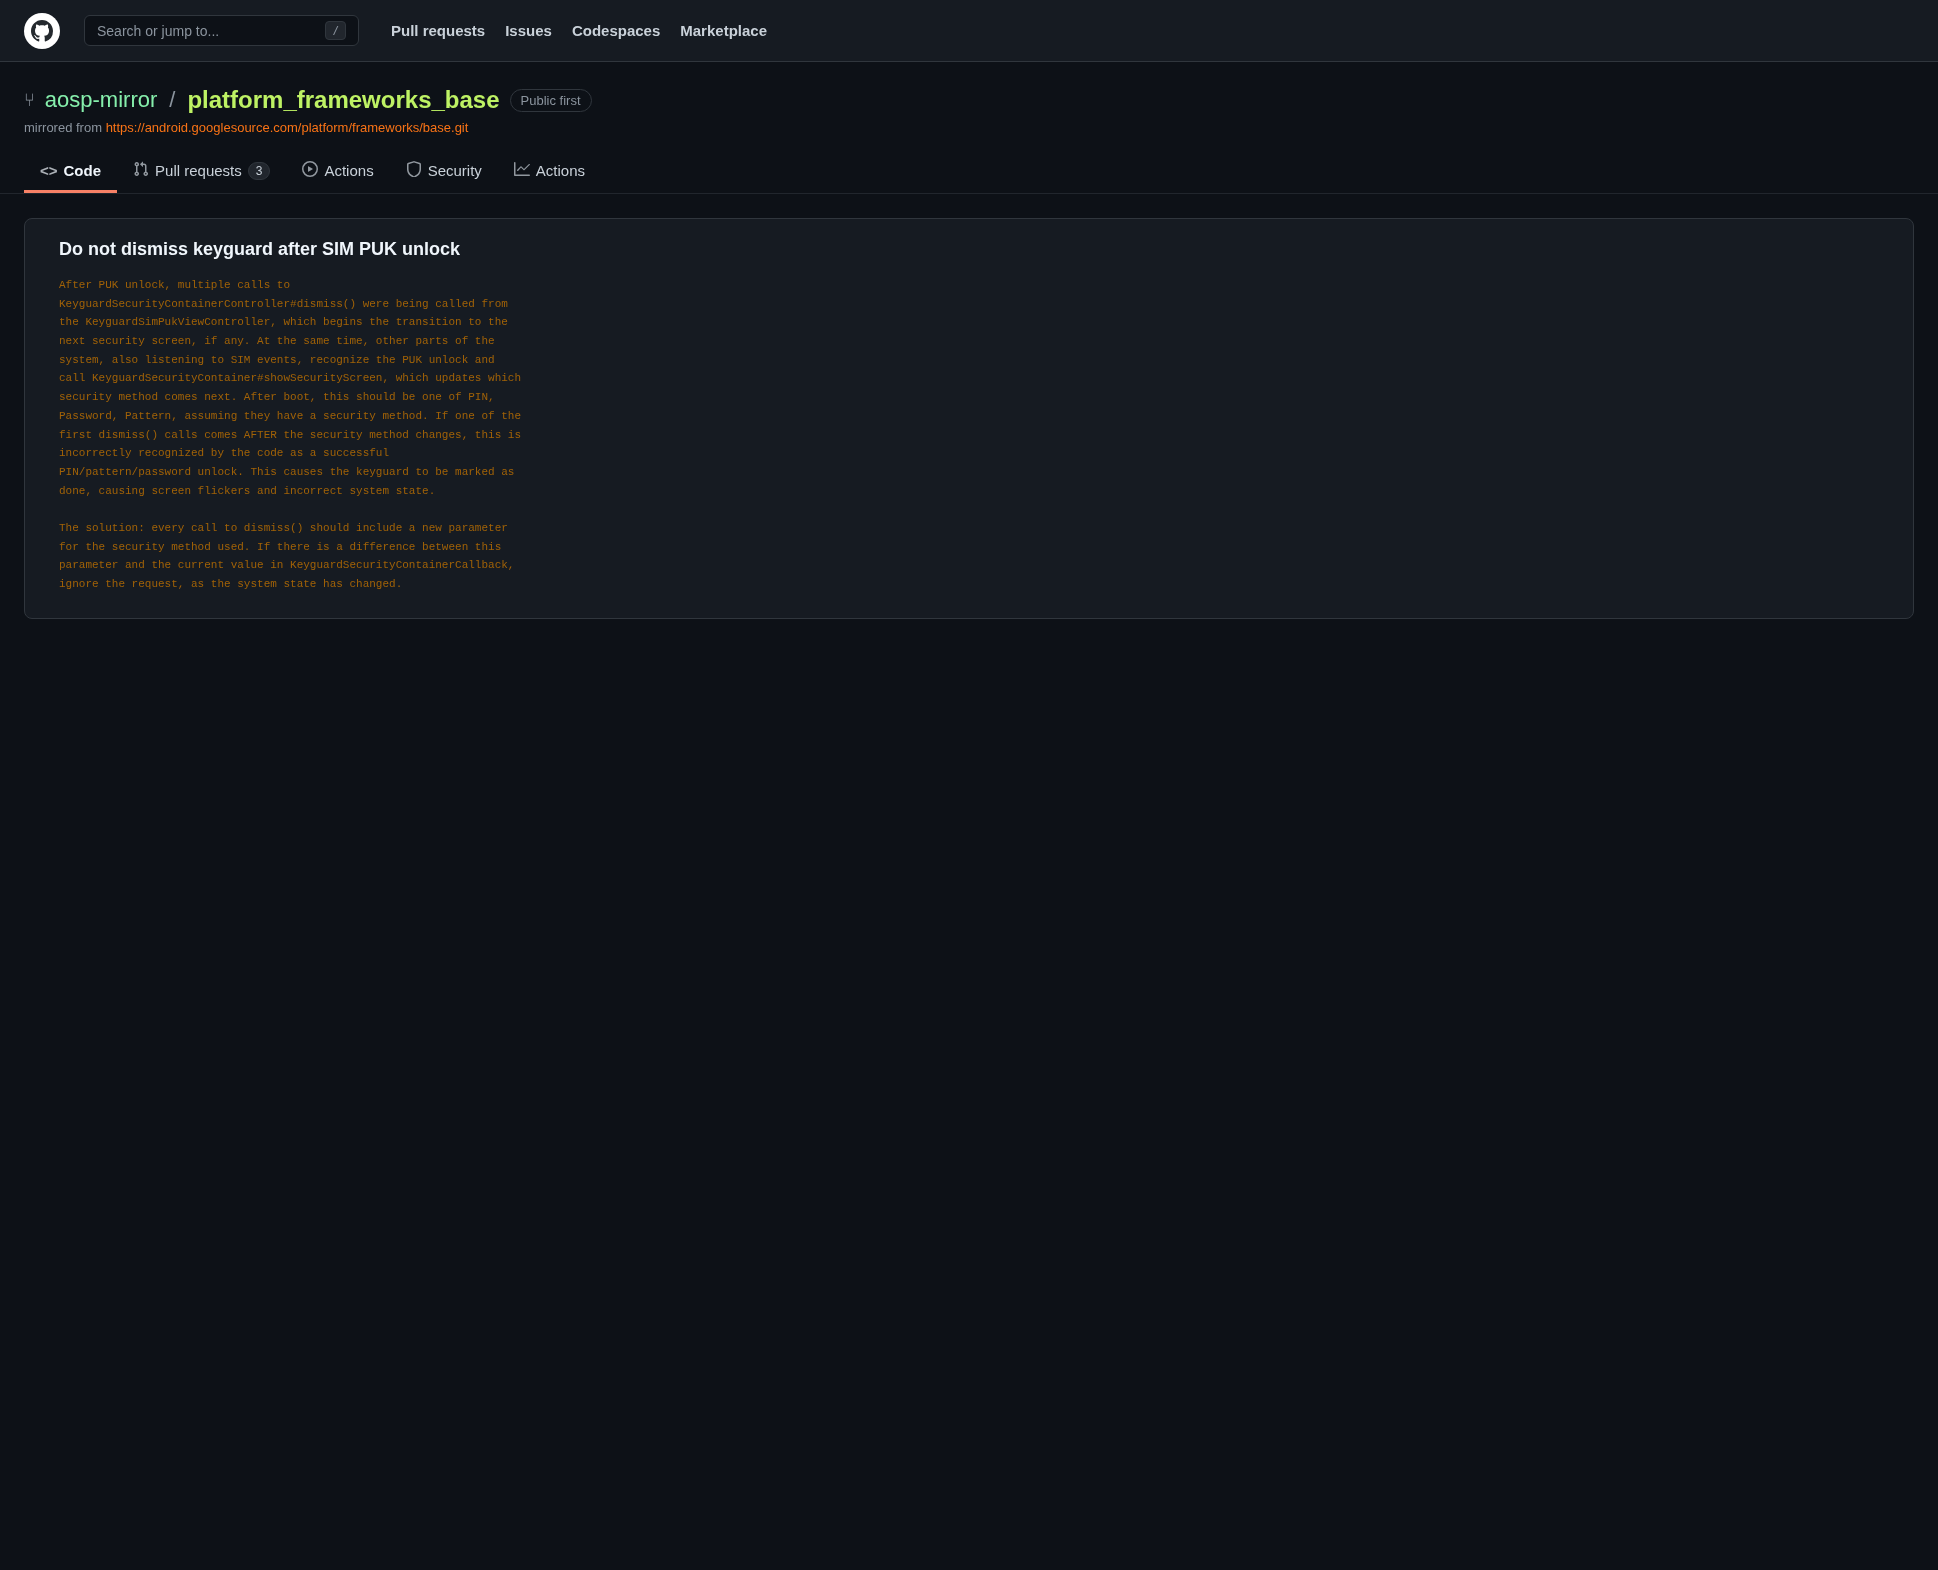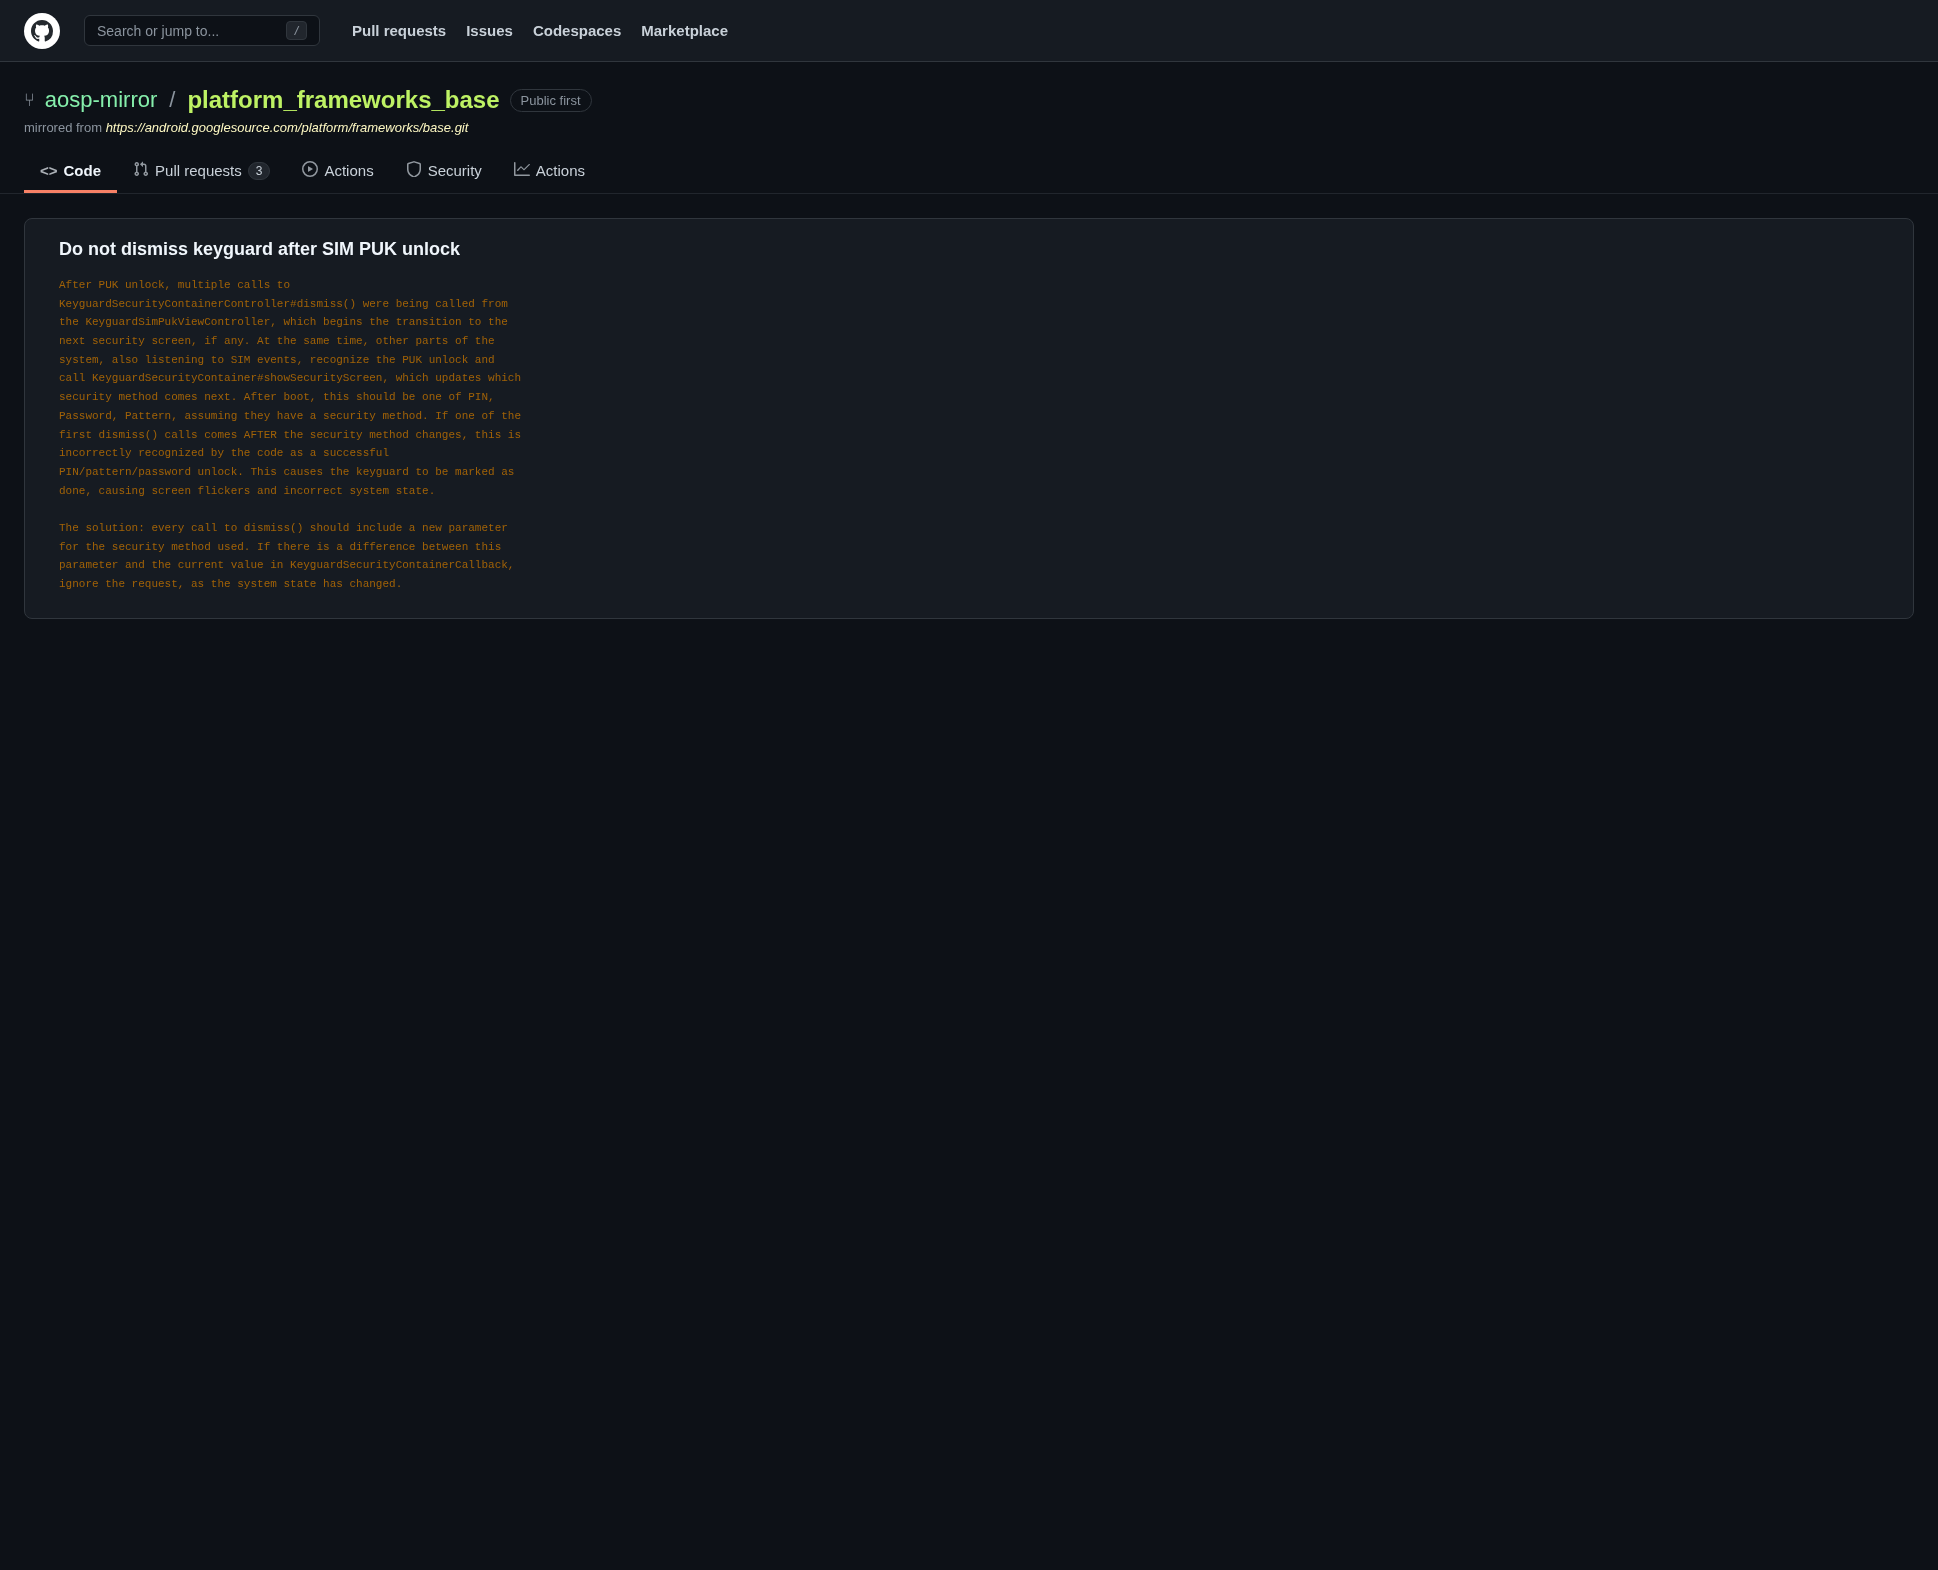--- a/index.html
+++ b/index.html
@@ -38,21 +38,21 @@
       justify-content: center;
     }
 
     .search-bar {
       display: flex;
       align-items: center;
       background-color: #0d1117;
       border: 1px solid #30363d;
       border-radius: 6px;
       padding: 5px 12px;
-      width: 236px;
+      width: 275px;
       gap: 8px;
       cursor: text;
     }
 
     .search-bar input {
       background: transparent;
       border: none;
       color: #8b949e;
       font-size: 14px;
       outline: none;
@@ -134,23 +134,22 @@
       font-weight: 500;
     }
 
     .mirror-from {
       color: #8b949e;
       font-size: 13px;
       margin-bottom: 16px;
     }
 
     .mirror-from a {
-      color: #fef9c3;
-      text-decoration: none;
-      font-style: italic;
+      color: #f97316;
+      text-decoration: none;
     }
 
     
     .repo-tabs {
       display: flex;
       gap: 0;
       margin-top: 8px;
     }
 
     .tab-item {

